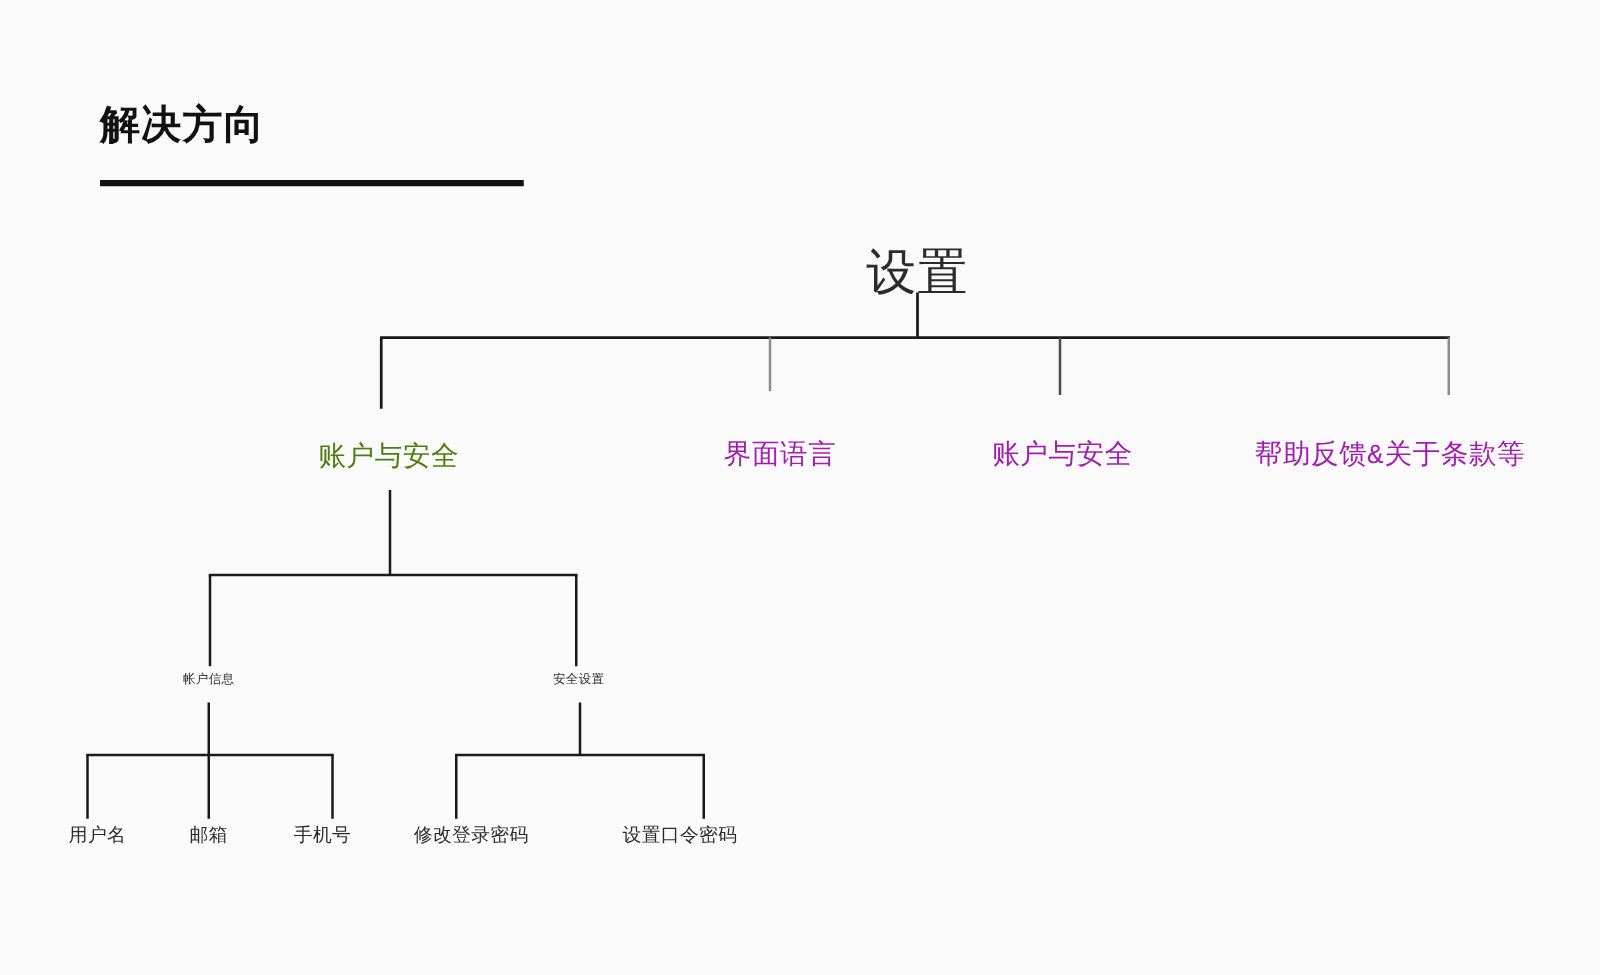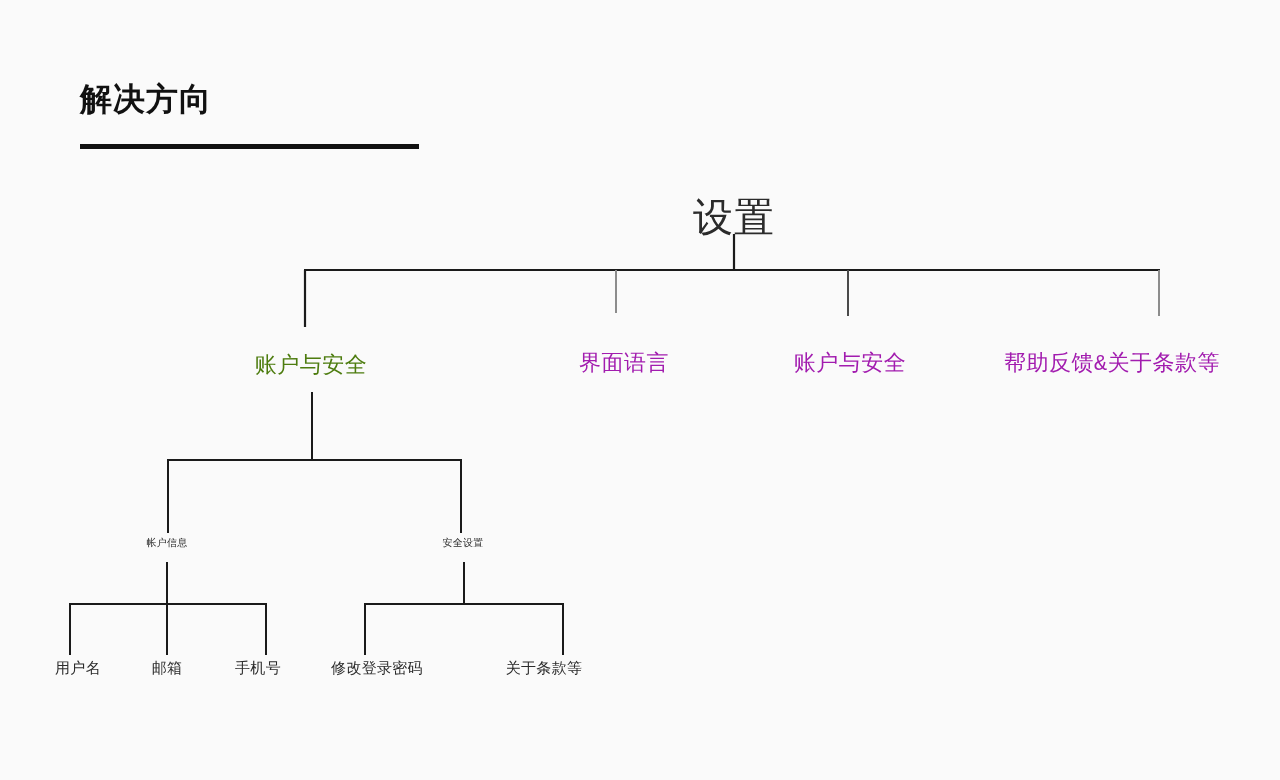--- a/index.html
+++ b/index.html
@@ -137,15 +137,15 @@
   <div class="node node-l1-muted" style="left:1100px; top:348px;">帮助反馈&amp;关于条款等</div>
 
   <div class="node node-l2" style="left:155px; top:536px;">帐户信息</div>
   <div class="node node-l2" style="left:451px; top:536px;">安全设置</div>
 
   <div class="node node-l3" style="left:66px; top:659px;font-family:Liberation Mono, monospace;">用户名</div>
   <div class="node node-l3" style="left:155px; top:659px;">邮箱</div>
   <div class="node node-l3" style="left:246px; top:659px;font-family:Liberation Serif, serif;">手机号</div>
 
   <div class="node node-l3" style="left:365px; top:659px;">修改登录密码</div>
-  <div class="node node-l3" style="left:532px; top:659px;">关于条款等</div>
+  <div class="node node-l3" style="left:532px; top:659px;">设置口令密码</div>
 
 </div>
 
 </body></html>

